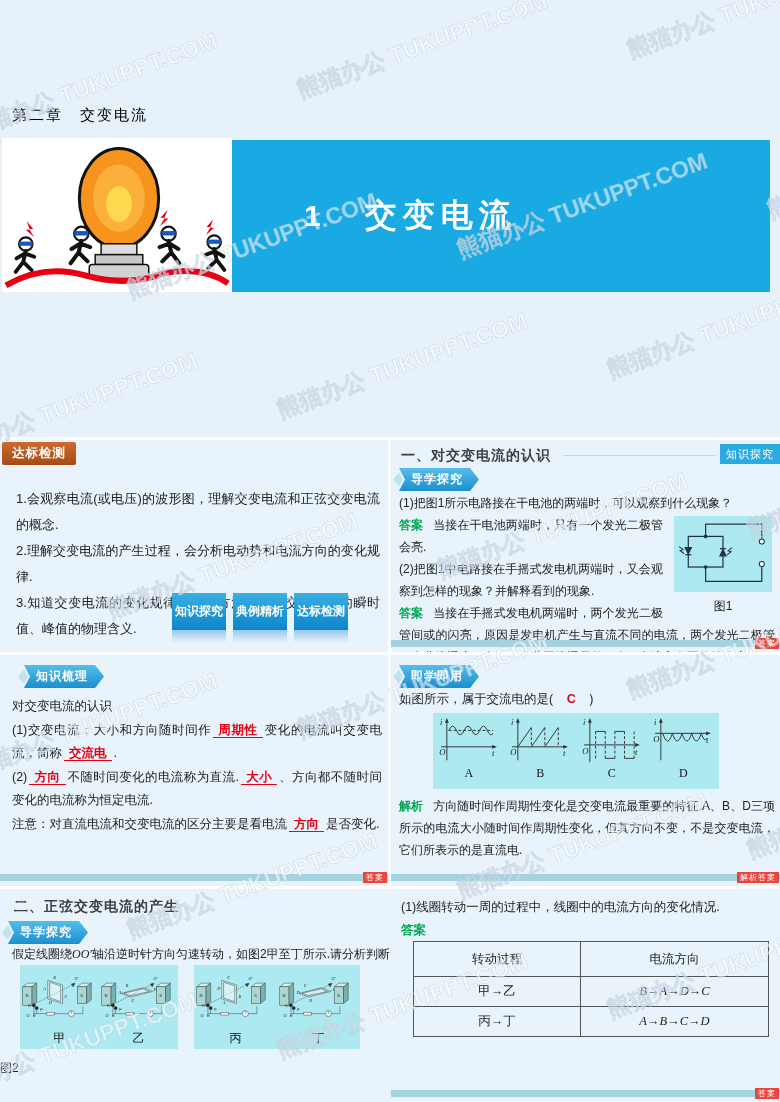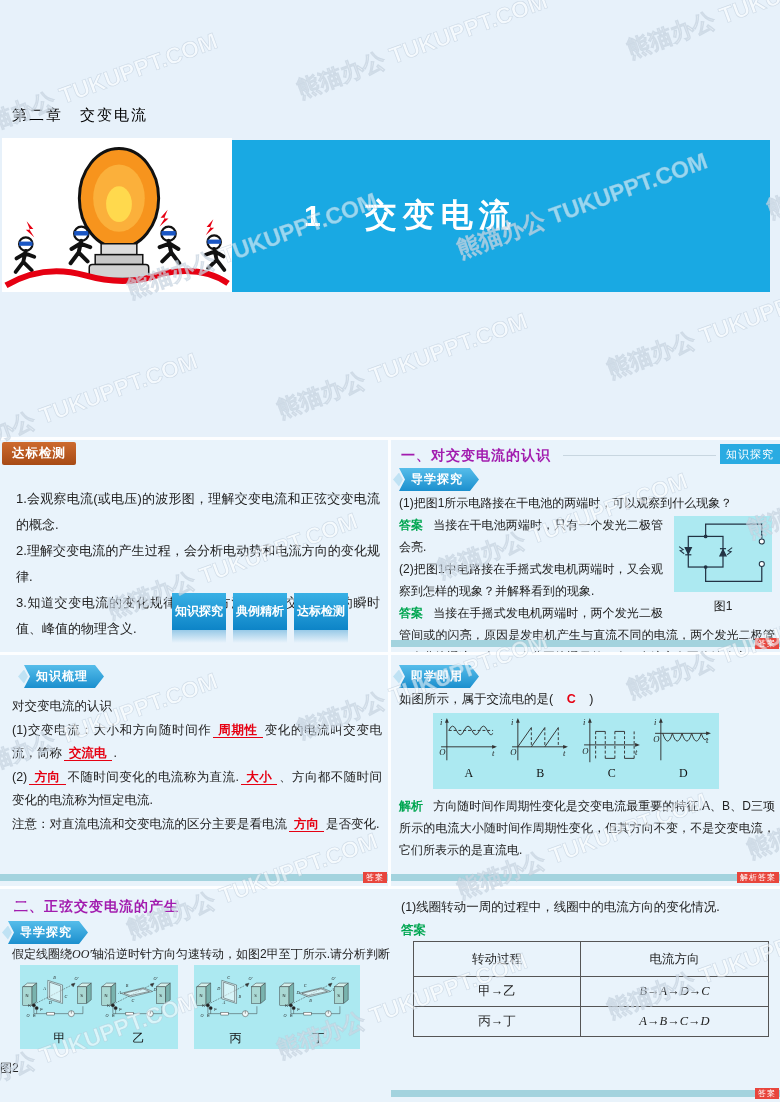--- a/index.html
+++ b/index.html
@@ -40,21 +40,21 @@
   .badge-blue .bb-main{
     background:linear-gradient(180deg,#56bdea,#1b8fce);
     color:#fff;font-size:12px;font-weight:bold;letter-spacing:1px;
     padding:3px 16px 3px 12px;
     clip-path:polygon(0 0,calc(100% - 9px) 0,100% 50%,calc(100% - 9px) 100%,0 100%,6px 50%);
   }
   .corner-tag{
     position:absolute;right:0;top:4px;width:60px;height:20px;line-height:20px;
     background:#29abe2;color:#fff;font-size:11px;text-align:center;letter-spacing:1px;
   }
-  .sec-title{position:absolute;color:#a21caf;font-weight:bold;font-size:14px;letter-spacing:1px;}
+  .sec-title{position:absolute;color:#404040;font-weight:bold;font-size:14px;letter-spacing:1px;}
   .title-line{position:absolute;height:1px;background:#c8d6e0;}
 
   
   .body-txt{font-size:12.5px;color:#222;text-align:justify;}
   .body-txt p{margin:0;}
   .ans{color:#00a651;font-weight:bold;margin-right:10px;}
   .red{color:#e60012;font-weight:bold;}
   .blank{color:#e60012;font-weight:bold;border-bottom:1px solid #e60012;padding:0 5px;margin:0 2px;}
   .it{font-family:Liberation Serif, serif;font-style:italic;}
 

